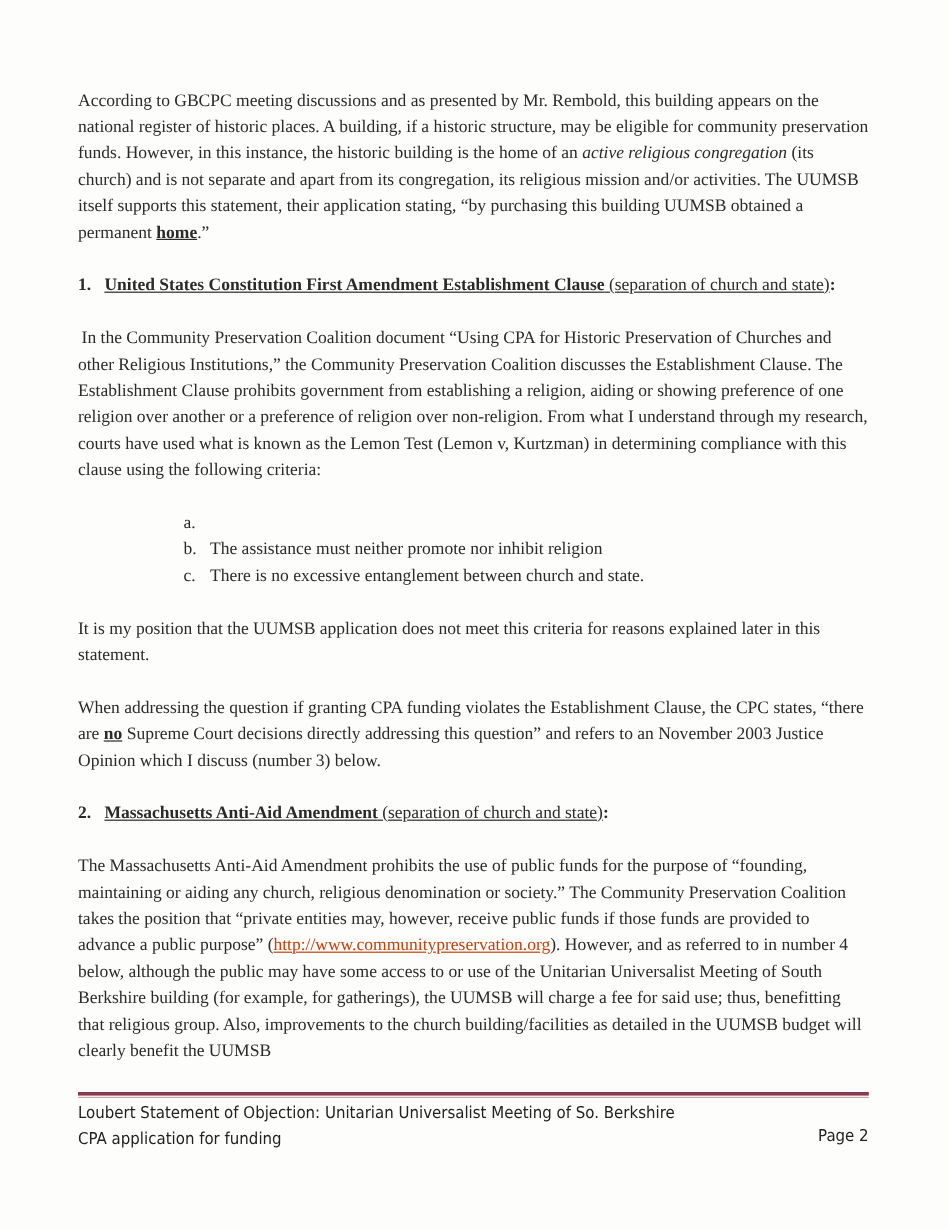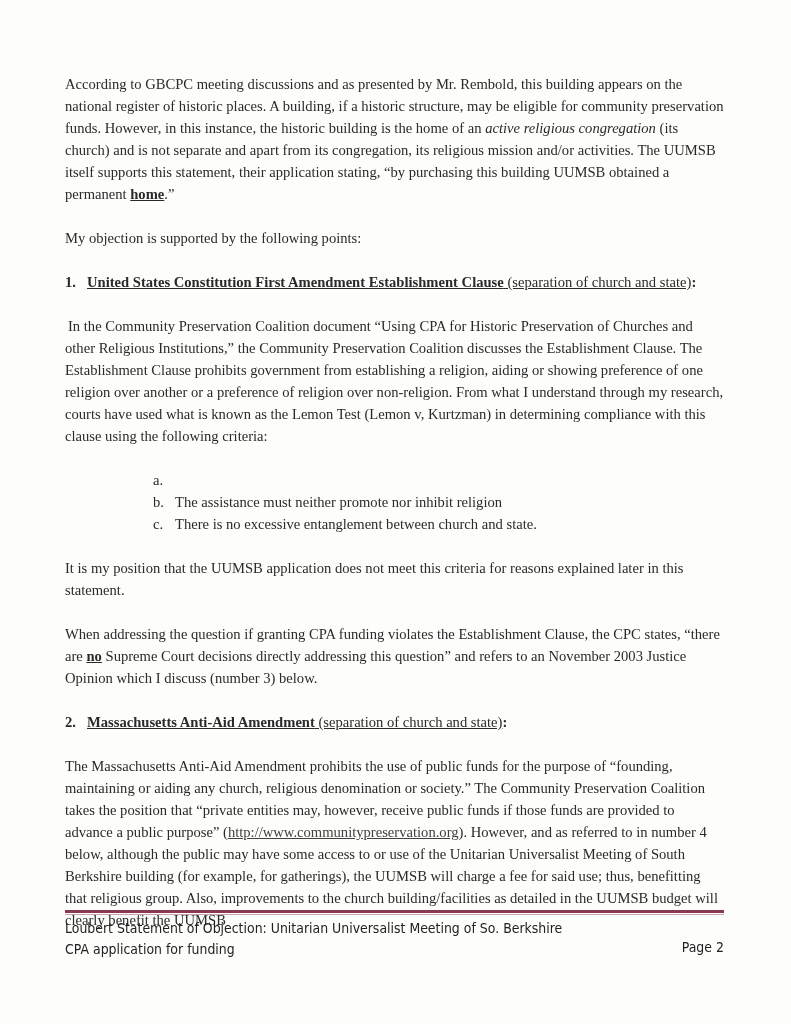--- a/index.html
+++ b/index.html
@@ -13,33 +13,32 @@
   .para { margin-bottom: 22px; }
   .heading { font-weight: bold; }
   .u { text-decoration: underline; }
   .num-item { display: flex; margin-bottom: 22px; }
   .num { width: 22px; font-weight: bold; flex: none; }
   .num-body { flex: 1; }
   .indent-p { text-indent: 3px; }
   .sub-list { margin: 0 0 22px 0; padding-left: 88px; }
   .sub-item { display: flex; }
   .sub-letter { width: 22px; flex: none; }
-  a.link { color: #404040; text-decoration: underline; }
+  a.link { color: #c2410c; text-decoration: underline; }
   .footer-rule { position: absolute; left: 65px; top: 910px; width: 659px; height: 3px; background: #8a3a4e; }
   .footer-rule2 { position: absolute; left: 65px; top: 914px; width: 659px; height: 1px; background: #c9a6ae; }
   .footer { position: absolute; left: 65px; top: 918px; width: 659px; font-family: "DejaVu Sans", "Liberation Sans", sans-serif; font-size: 13.6px; line-height: 21px; color: #222; transform: scaleX(0.92); transform-origin: left top; }
   .page-num { position: absolute; right: 67px; top: 939px; font-family: "DejaVu Sans", "Liberation Sans", sans-serif; font-size: 13.6px; color: #222; transform: scaleX(0.92); transform-origin: right top; }
 </style>
 </head>
 <body>
 
 <div class="page">
   <p class="para"><span>According to GBCPC meeting discussions and as presented by Mr. Rembold, this building appears on the national register of historic places.  A building, if a historic structure, may be eligible for community preservation funds.  However, in this instance, the historic building is the home of an </span><em>active religious congregation</em><span> (its church) and is not separate and apart from its congregation, its religious mission and/or activities.  The UUMSB itself supports this statement, their application stating, “by purchasing this building UUMSB obtained a permanent </span><strong class="u">home</strong><span>.”</span></p>
 
-  <p class="para">My objection is supported by the following points:</p>
 
   <div class="num-item">
     <span class="num">1.</span>
     <span class="num-body"><span class="heading u">United States Constitution First Amendment Establishment Clause</span><span class="u"> (separation of church and state)</span><span class="heading">:</span></span>
   </div>
 
   <p class="para indent-p">In the Community Preservation Coalition document “Using CPA for Historic Preservation of Churches and other Religious Institutions,” the Community Preservation Coalition discusses the Establishment Clause.   The Establishment Clause prohibits government from establishing a religion, aiding or showing preference of one religion over another or a preference of religion over non-religion.  From what I understand through my research, courts have used what is known as the Lemon Test (Lemon v, Kurtzman) in determining compliance with this clause using the following criteria:</p>
 
   <div class="sub-list">
     <div class="sub-item">

